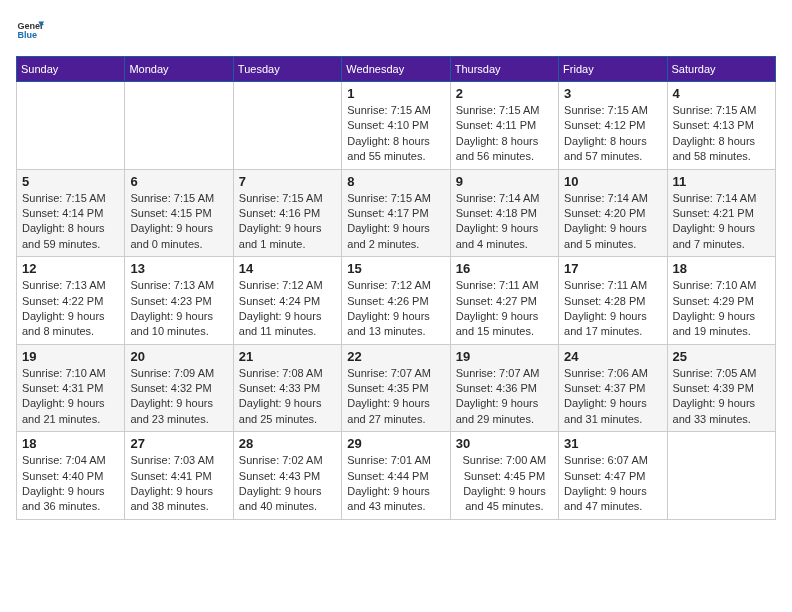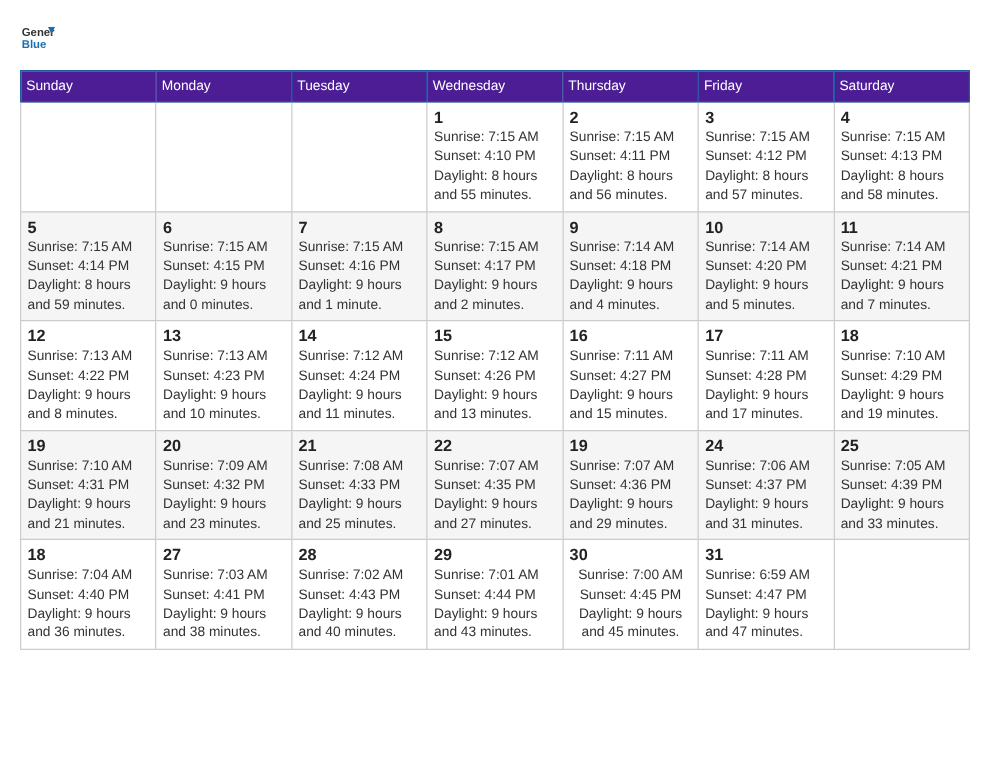--- a/index.html
+++ b/index.html
@@ -326,21 +326,21 @@
         </td>
         <td>
           <span class="day-num">30</span>
           <div class="day-info" style="white-space: pre-line; text-align: center;">Sunrise: 7:00 AM
 Sunset: 4:45 PM
 Daylight: 9 hours
 and 45 minutes.</div>
         </td>
         <td>
           <span class="day-num">31</span>
-          <div class="day-info" style="white-space: pre-line;">Sunrise: 6:59 AM
+          <div class="day-info" style="white-space: pre-line;">Sunrise: 6:07 AM
 Sunset: 4:47 PM
 Daylight: 9 hours
 and 47 minutes.</div>
         </td>
         <td class="empty-cell"></td>
       </tr>
     </tbody>
 </table>
 
 </body></html>

